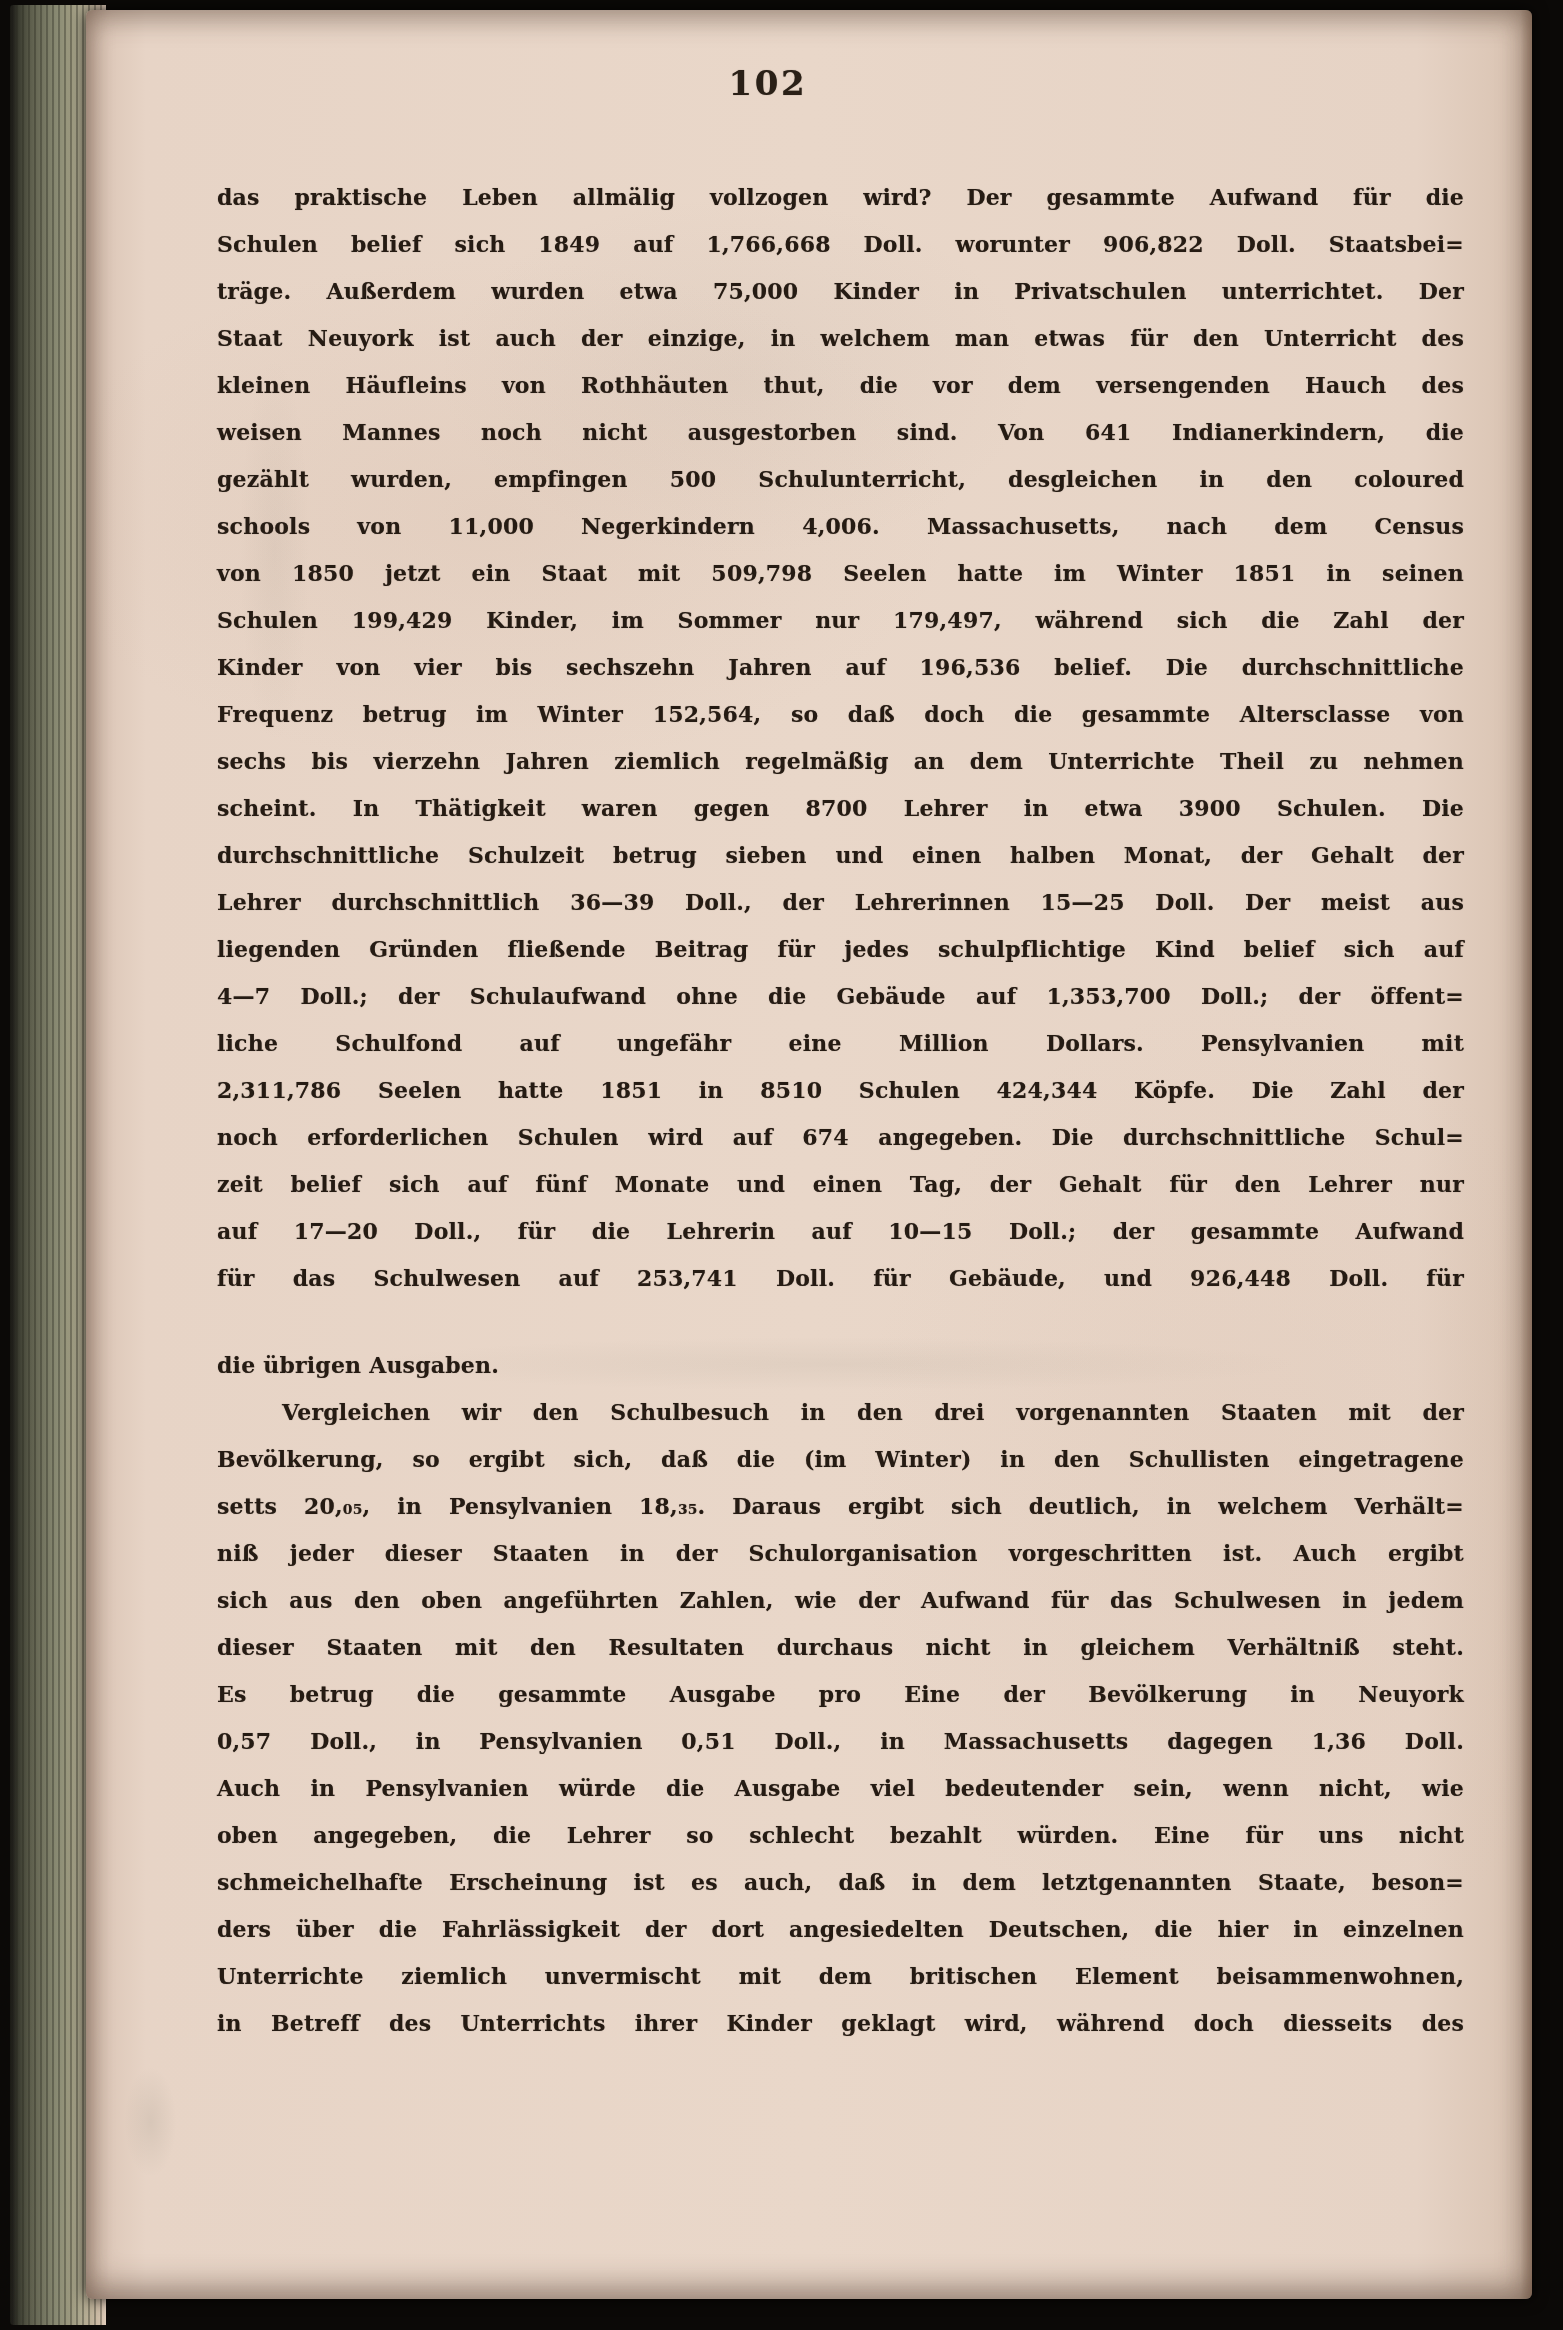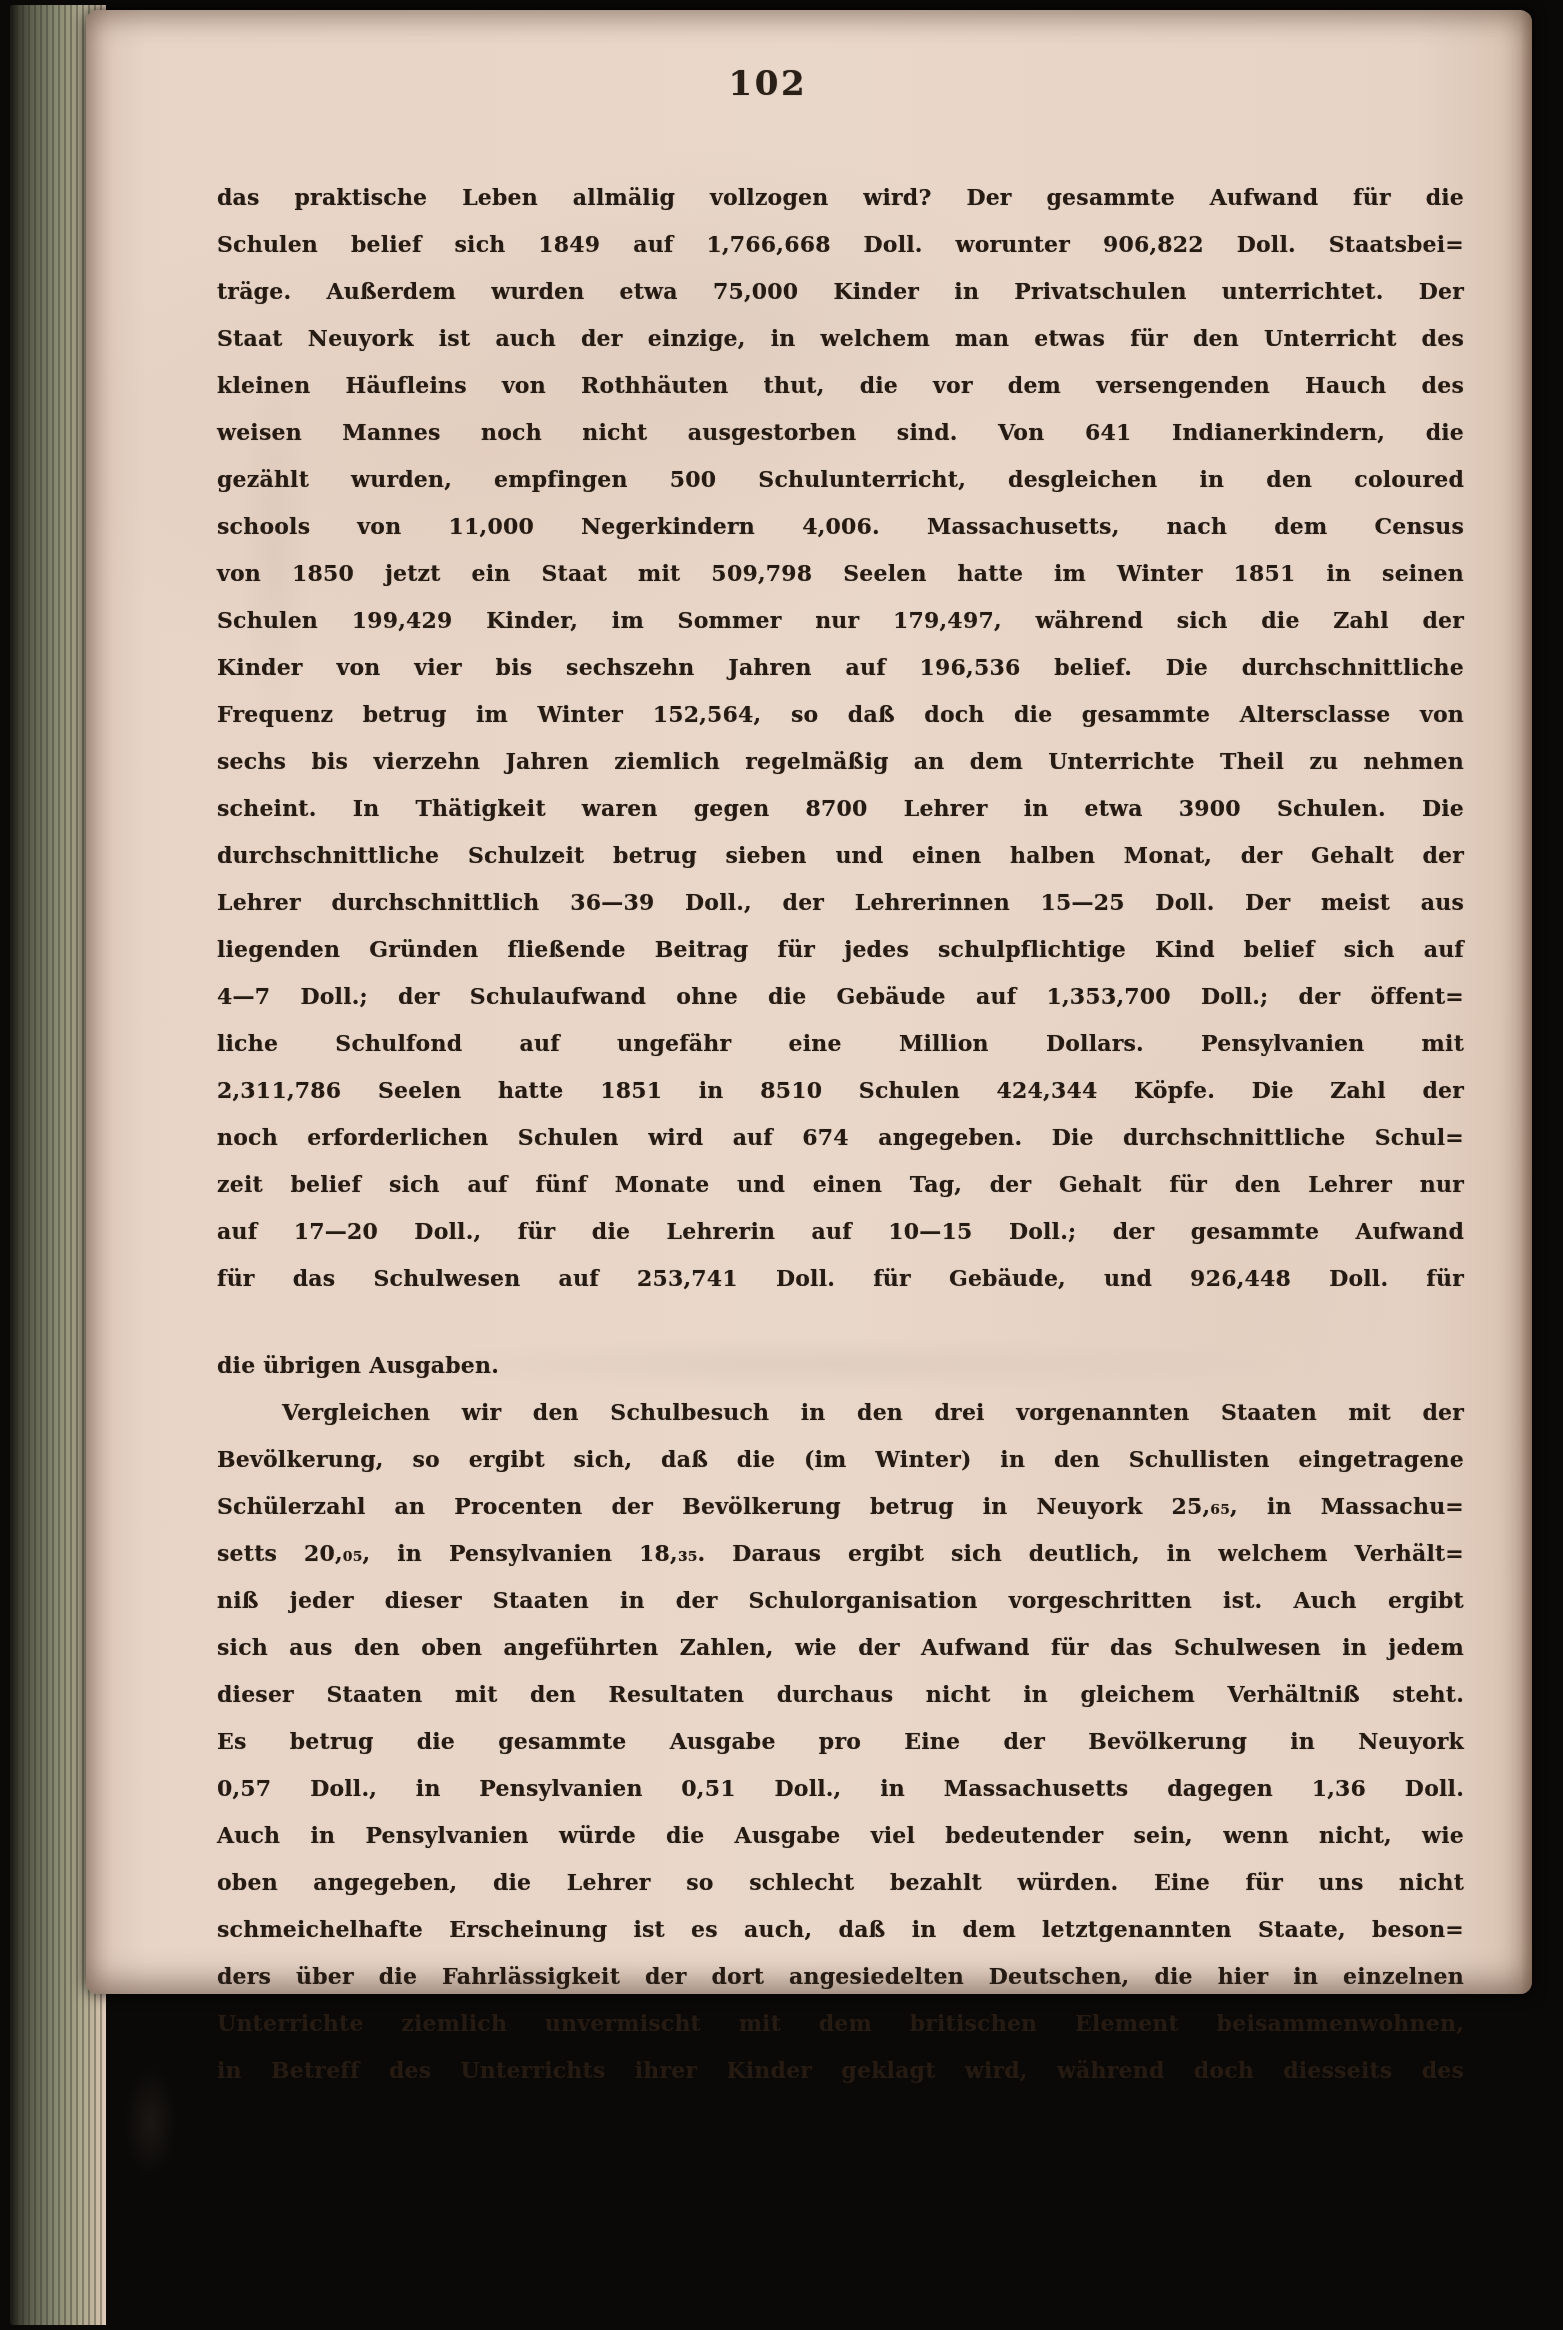--- a/index.html
+++ b/index.html
@@ -13,28 +13,28 @@
     position:absolute;left:10.3px;top:5.1px;width:96px;height:2320px;
     background:
       repeating-linear-gradient(90deg,
         rgba(40,40,30,.35) 0 1.7px, rgba(0,0,0,0) 1.7px 6px),
       linear-gradient(90deg,
         #141210 0px,#3c3d31 8.6px,#5d5e4c 20.6px,#757661 34px,
         #8b8c74 48px,#9c997f 60px,#aba68c 70px,#bdb198 81px,#d3c0ab 91px,#e0ccba 96px);
     border-radius:3.4px 0 0 3.4px;
   }
   .page{
-    position:absolute;left:86px;top:10.3px;width:1446px;height:1984px;
+    position:absolute;left:86px;top:10.3px;width:1446px;height:2289px;
     background:
       radial-gradient(ellipse 771px 428px at 28% 22%, rgba(205,175,155,.18), rgba(0,0,0,0) 60%),
       radial-gradient(ellipse 600px 771px at 80% 65%, rgba(210,180,160,.14), rgba(0,0,0,0) 65%),
       radial-gradient(ellipse 428px 257px at 45% 16%, rgba(160,150,140,.10), rgba(0,0,0,0) 70%),
       linear-gradient(90deg, #cdb6a6 0px, #dec9ba 24px, #e7d4c6 60px, #e9d7c9 50%, #e6d3c5 92%, #d9c3b2 99.2%, #b99e8a 100%),
       #e8d5c7;
-    border-radius:12px;
+    border-radius:6px;
     box-shadow:
       inset 0 12px 24px rgba(70,50,35,.28),
       inset 0 -15.4px 29px rgba(60,40,28,.33),
       inset -12px 0 26px rgba(80,55,40,.22),
       0 0 15.4px rgba(0,0,0,.8);
     color:#241a12;
   }
   .stain-a{position:absolute;left:129px;top:1324px;width:1242px;height:60px;
     background:radial-gradient(ellipse 50% 60% at 50% 50%, rgba(140,135,120,.10), rgba(0,0,0,0) 75%);}
   .stain-b{position:absolute;left:26px;top:2039px;width:77px;height:146px;
@@ -94,21 +94,20 @@
       <div class="line">4—7 Doll.; der Schulaufwand ohne die Gebäude auf 1,353,700 Doll.; der öffent=</div>
       <div class="line">liche Schulfond auf ungefähr eine Million Dollars. Pensylvanien mit</div>
       <div class="line">2,311,786 Seelen hatte 1851 in 8510 Schulen 424,344 Köpfe. Die Zahl der</div>
       <div class="line">noch erforderlichen Schulen wird auf 674 angegeben. Die durchschnittliche Schul=</div>
       <div class="line">zeit belief sich auf fünf Monate und einen Tag, der Gehalt für den Lehrer nur</div>
       <div class="line">auf 17—20 Doll., für die Lehrerin auf 10—15 Doll.; der gesammte Aufwand</div>
       <div class="line">für das Schulwesen auf 253,741 Doll. für Gebäude, und 926,448 Doll. für</div>
       <div class="line endline">die übrigen Ausgaben.</div>
       <div class="line indent">Vergleichen wir den Schulbesuch in den drei vorgenannten Staaten mit der</div>
       <div class="line">Bevölkerung, so ergibt sich, daß die (im Winter) in den Schullisten eingetragene</div>
-      <div class="line">Schülerzahl an Procenten der Bevölkerung betrug in Neuyork 25,₆₅, in Massachu=</div>
       <div class="line">setts 20,₀₅, in Pensylvanien 18,₃₅. Daraus ergibt sich deutlich, in welchem Verhält=</div>
       <div class="line">niß jeder dieser Staaten in der Schulorganisation vorgeschritten ist. Auch ergibt</div>
       <div class="line">sich aus den oben angeführten Zahlen, wie der Aufwand für das Schulwesen in jedem</div>
       <div class="line">dieser Staaten mit den Resultaten durchaus nicht in gleichem Verhältniß steht.</div>
       <div class="line">Es betrug die gesammte Ausgabe pro Eine der Bevölkerung in Neuyork</div>
       <div class="line">0,57 Doll., in Pensylvanien 0,51 Doll., in Massachusetts dagegen 1,36 Doll.</div>
       <div class="line">Auch in Pensylvanien würde die Ausgabe viel bedeutender sein, wenn nicht, wie</div>
       <div class="line">oben angegeben, die Lehrer so schlecht bezahlt würden. Eine für uns nicht</div>
       <div class="line">schmeichelhafte Erscheinung ist es auch, daß in dem letztgenannten Staate, beson=</div>
       <div class="line">ders über die Fahrlässigkeit der dort angesiedelten Deutschen, die hier in einzelnen</div>

